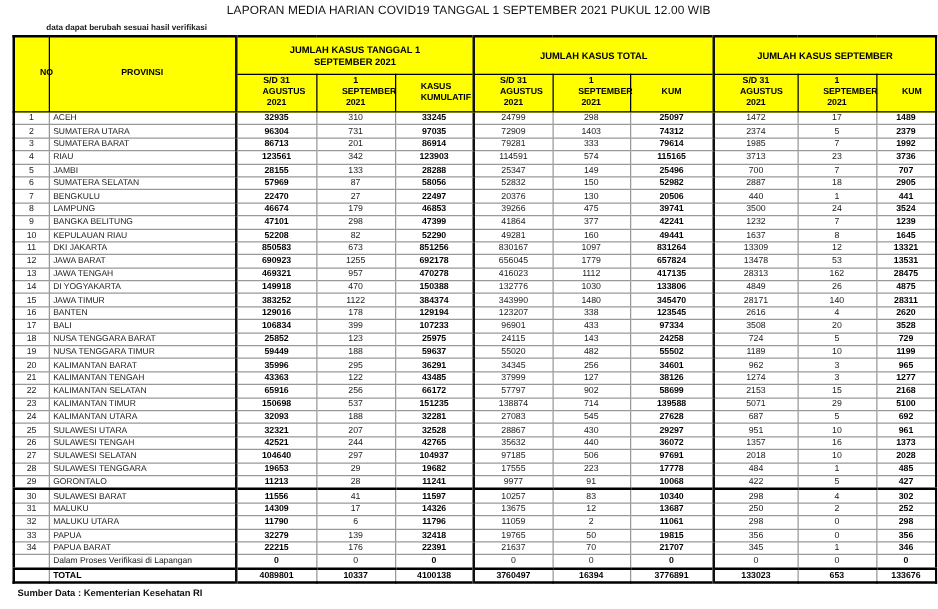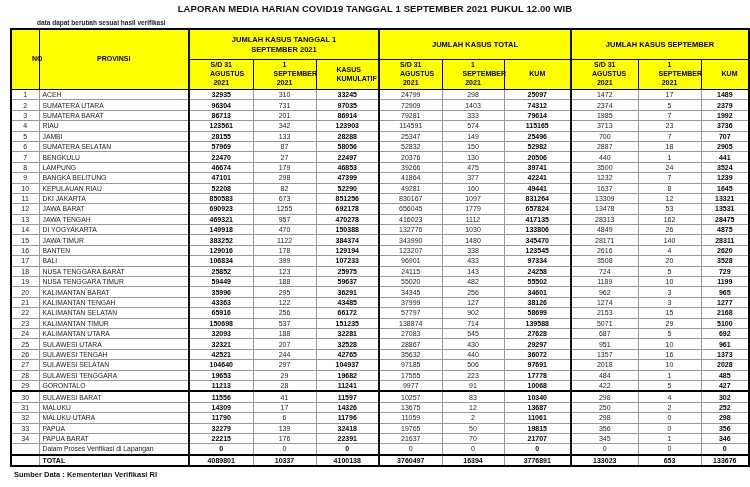--- a/index.html
+++ b/index.html
@@ -2,21 +2,21 @@
 <html><head>
 <meta charset="utf-8">
 <style>
   html,body{margin:0;padding:0;background:#fff;}
   .canvas{
     position:relative;width:750px;height:487px;background:#ffffff;
     font-family:"Liberation Sans", sans-serif;color:#1a1a1a;overflow:hidden;
   }
   .title{
     position:absolute;top:3px;left:0;width:750px;text-align:center;
-    font-size:9.5px;font-weight:bold;color:#111;letter-spacing:.1px;
+    font-size:9.5px;font-weight:normal;color:#111;letter-spacing:.1px;
   }
   .subtitle{
     position:absolute;top:19px;left:37px;font-size:6.5px;font-weight:bold;color:#222;
   }
   .tablewrap{position:absolute;top:28px;left:10px;}
   table.report{
     border-collapse:collapse;table-layout:fixed;width:738px;
     border:2px solid #000;background:#fff;
   }
   thead th{
@@ -550,15 +550,15 @@
             <td class="b">16394</td>
             <td class="b">3776891</td>
             <td class="b sep">133023</td>
             <td class="b">653</td>
             <td class="b">133676</td>
           </tr>
         </tbody>
     </table>
   </div>
 
-  <div class="source">Sumber Data : Kementerian Verifikasi RI</div>
+  <div class="source">Sumber Data : Kementerian Kesehatan RI</div>
 
 </div>
 
 </body></html>

